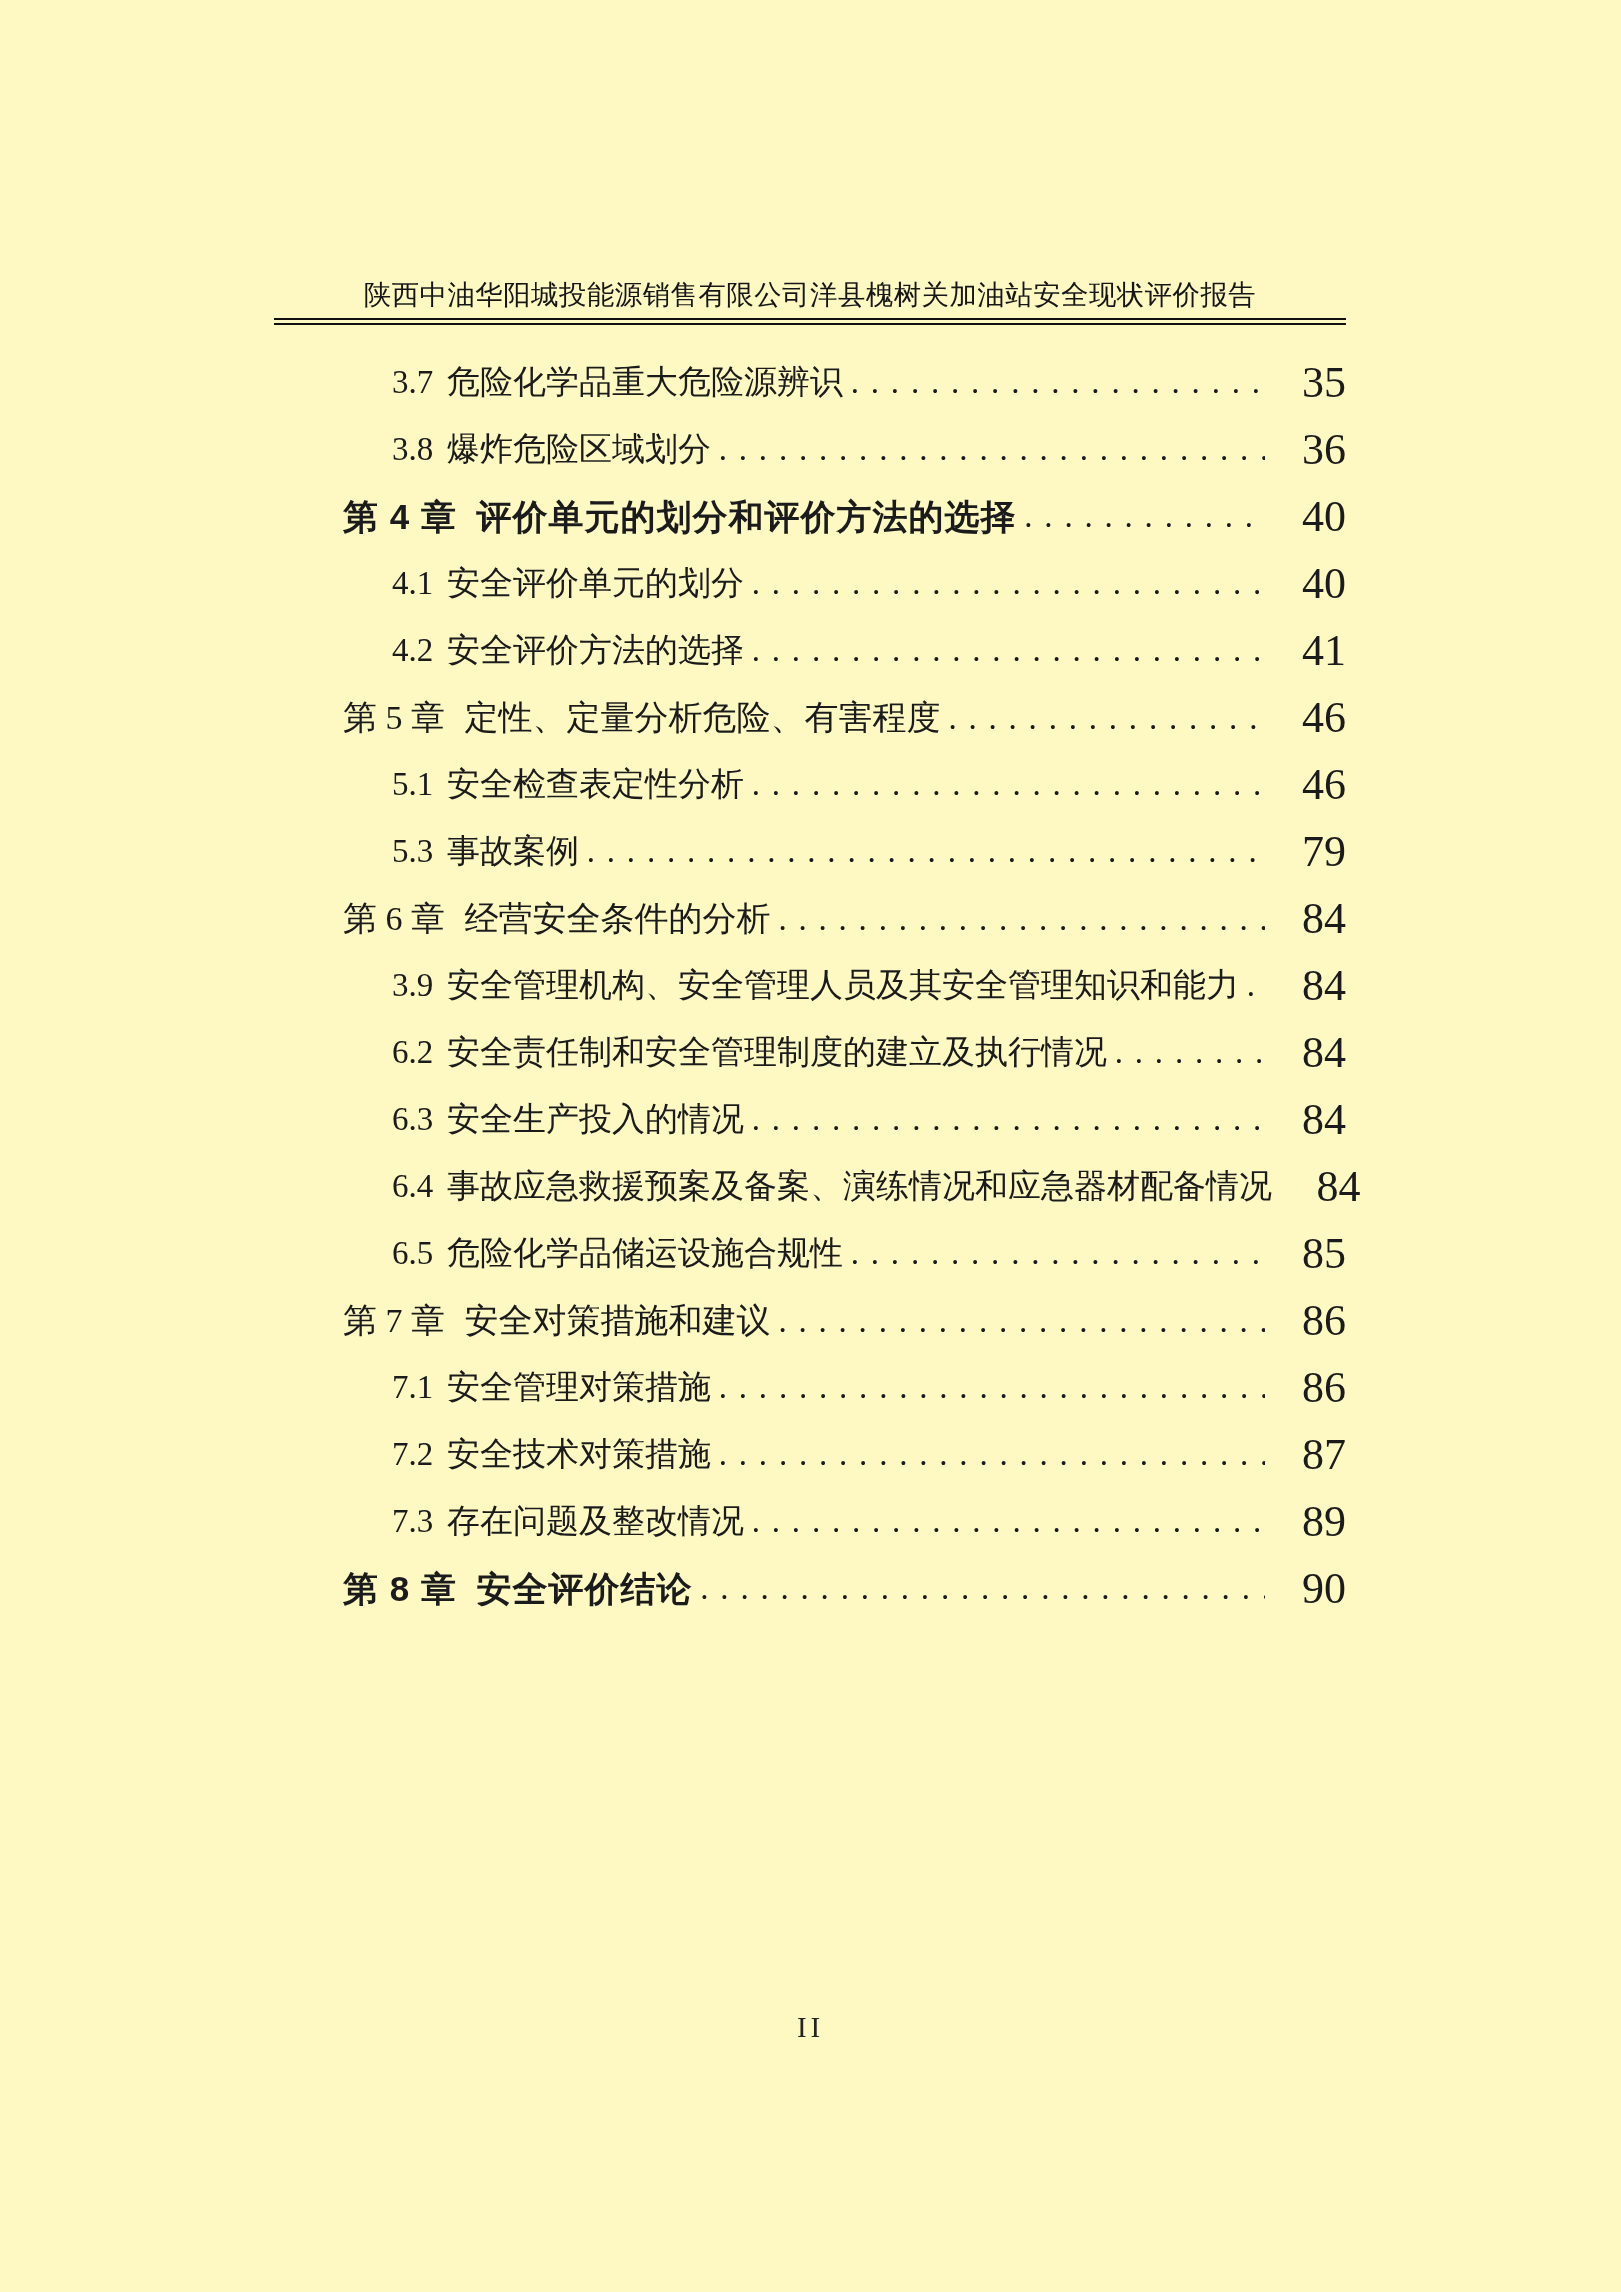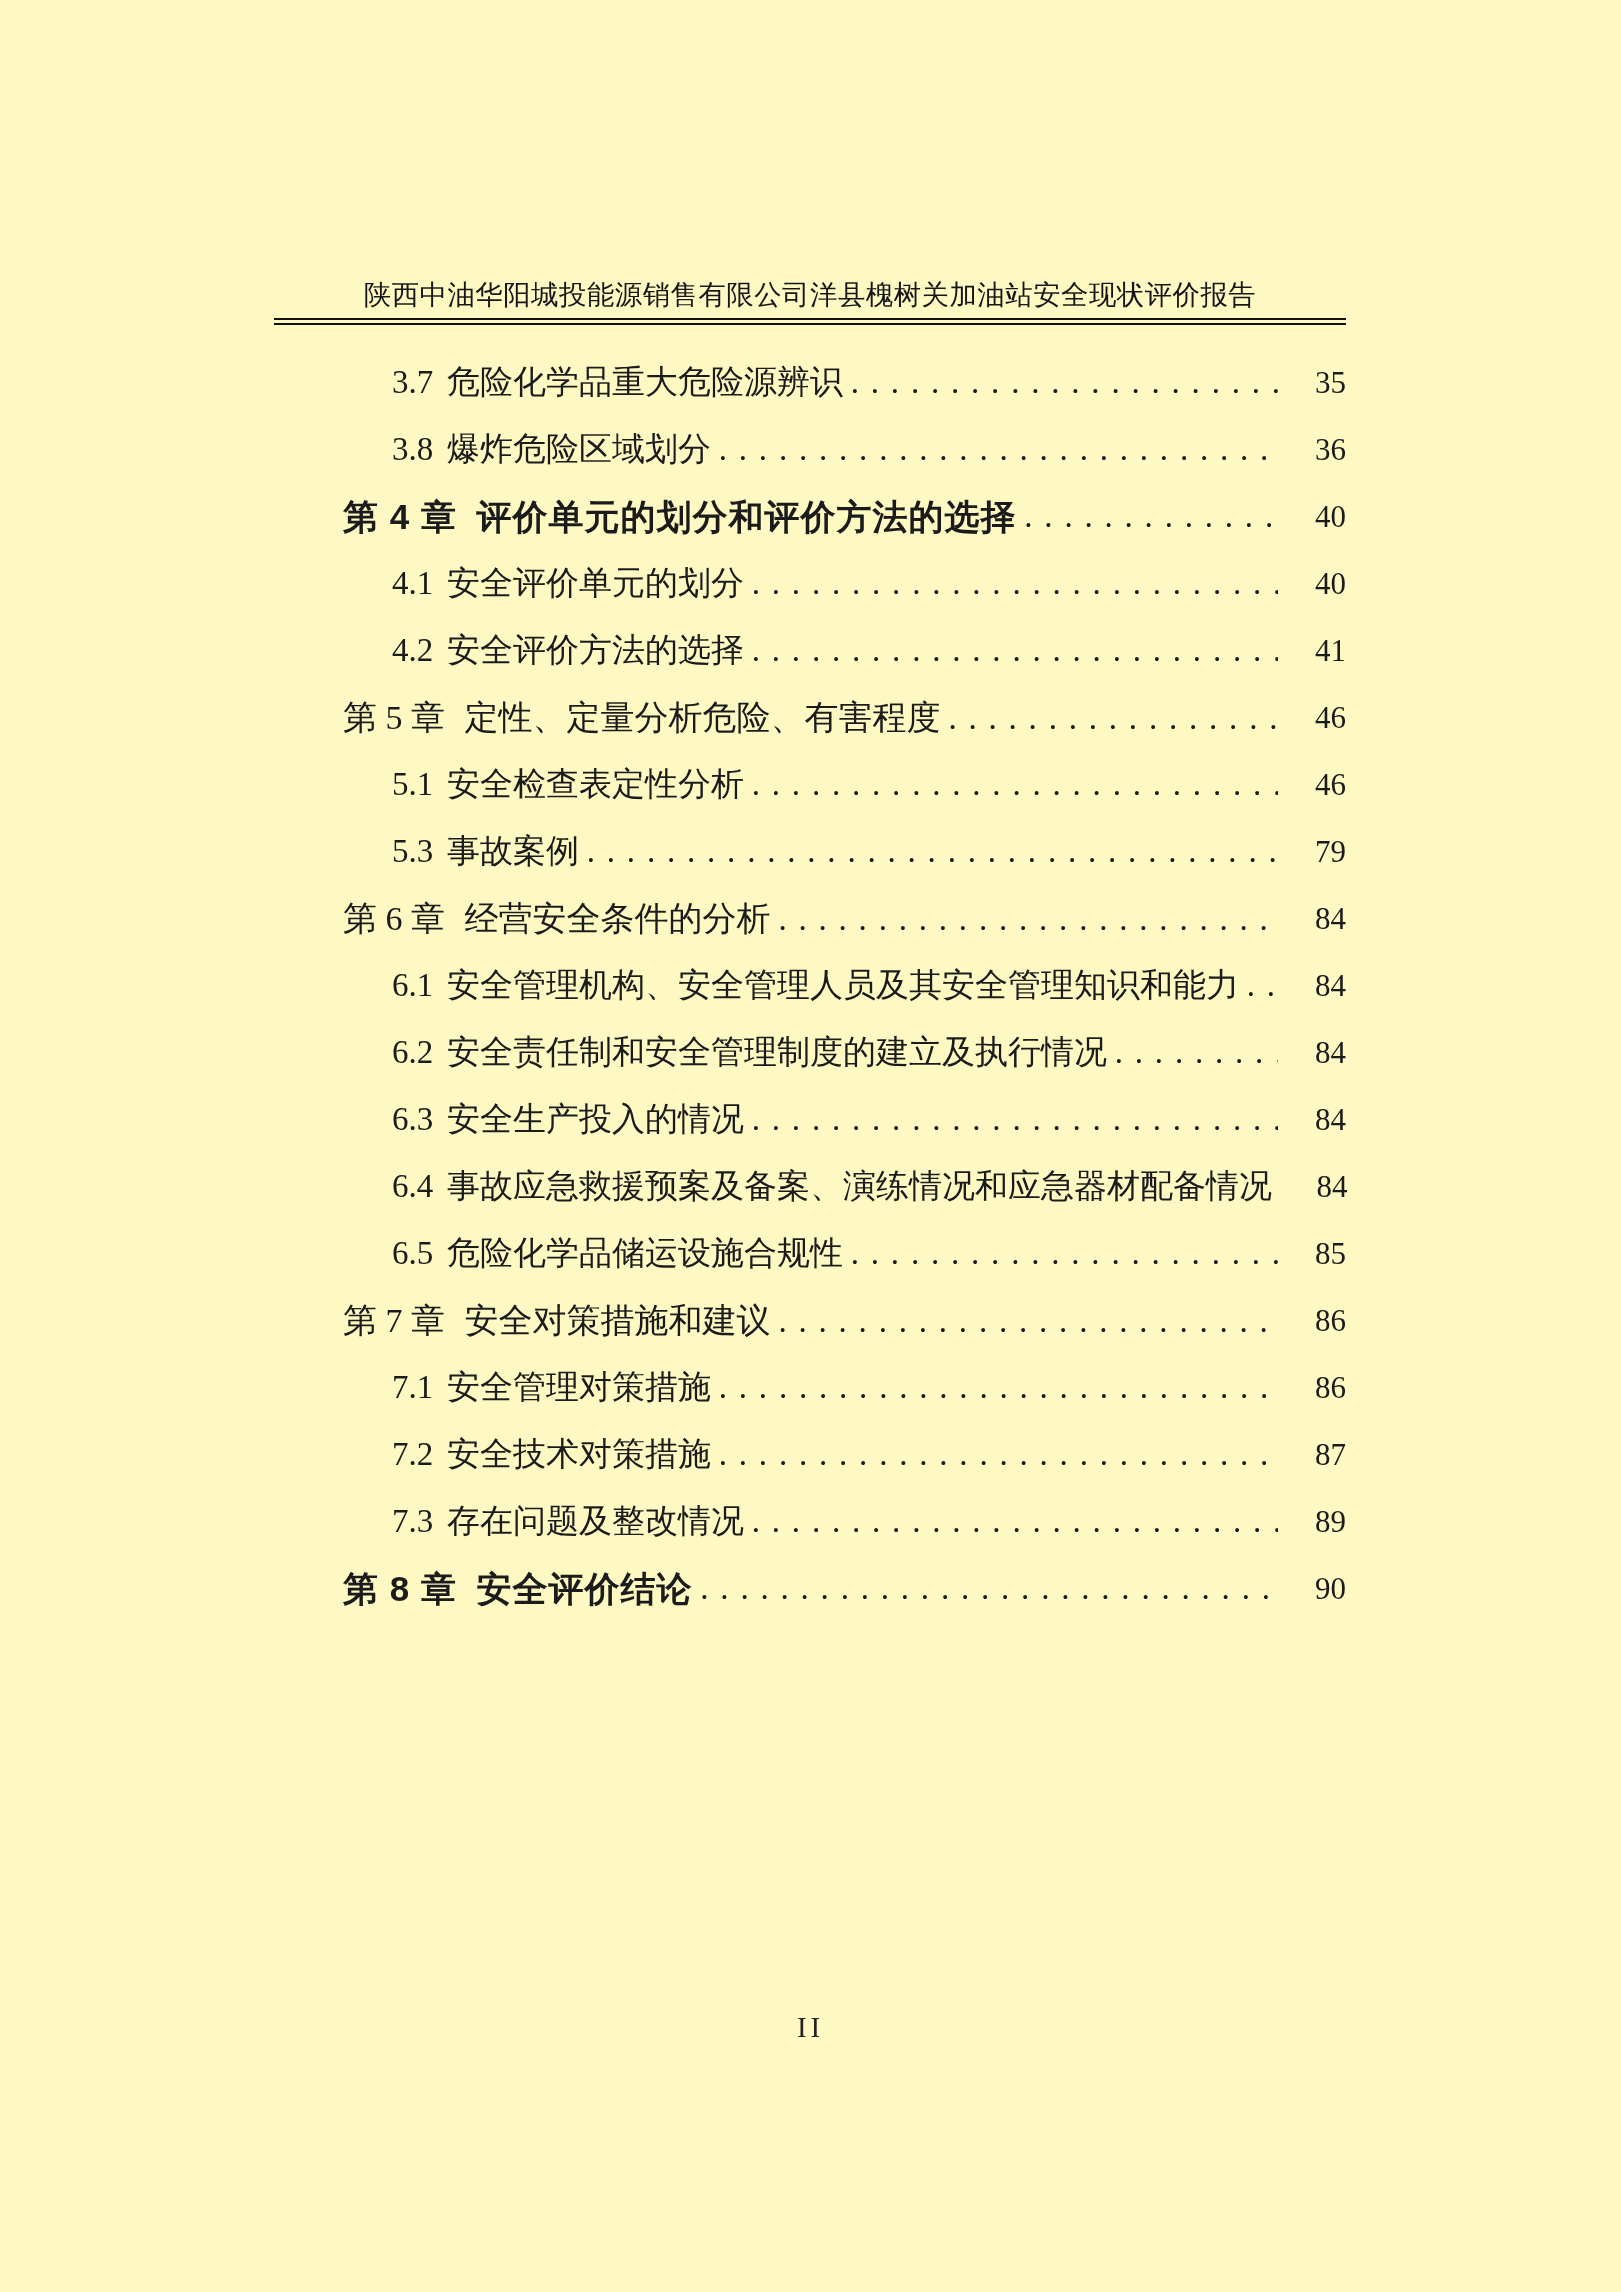--- a/index.html
+++ b/index.html
@@ -75,21 +75,21 @@
   }
   .dots::after {
     content: "................................................................................";
     font-family: "Liberation Serif", "DejaVu Serif", serif;
     font-size: 33px;
     font-weight: 400;
     letter-spacing: 11.8px;
   }
   .pagenum {
     flex: 0 0 auto;
-    font-size: 31px;
+    font-size: 44px;
     font-weight: 400;
     font-family: "Liberation Serif", "DejaVu Serif", serif;
     margin-left: 27px;
   }
 
   
   .footer-folio {
     position: absolute;
     left: 0;
     top: 2011px;
@@ -158,21 +158,21 @@
     <span class="dots"></span>
     <span class="pagenum">79</span>
   </div>
       <div class="toc-row chapter">
     <span class="num">第 6 章</span>
     <span class="title">经营安全条件的分析</span>
     <span class="dots"></span>
     <span class="pagenum">84</span>
   </div>
       <div class="toc-row section">
-    <span class="num">6.1</span>
+    <span class="num">3.9</span>
     <span class="title">安全管理机构、安全管理人员及其安全管理知识和能力</span>
     <span class="dots"></span>
     <span class="pagenum">84</span>
   </div>
       <div class="toc-row section">
     <span class="num">6.2</span>
     <span class="title">安全责任制和安全管理制度的建立及执行情况</span>
     <span class="dots"></span>
     <span class="pagenum">84</span>
   </div>

